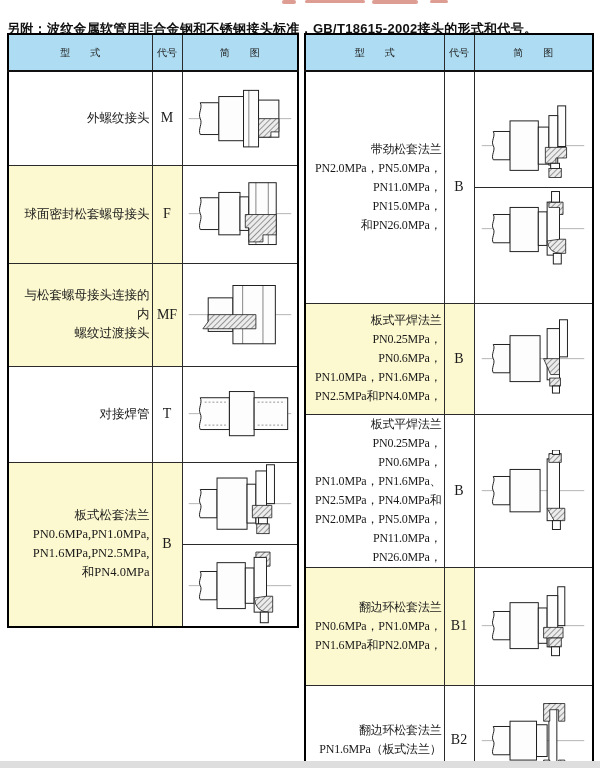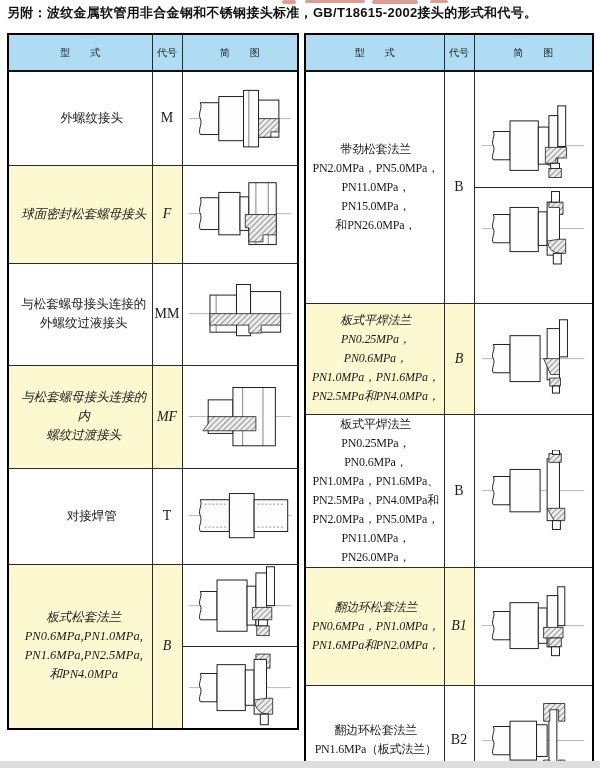--- a/index.html
+++ b/index.html
@@ -3,21 +3,21 @@
 <meta charset="utf-8">
 <style>
   html,body{margin:0;padding:0;}
   body{
     width:600px;height:768px;position:relative;overflow:hidden;
     background:#ffffff;
     font-family:"Liberation Serif","DejaVu Serif",serif;
     color:#1a1a1a;
   }
   .page-title{
-    position:absolute;left:7px;top:4px;width:586px;
+    position:absolute;left:7px;top:20px;width:586px;
     font-family:"Liberation Sans","DejaVu Sans",sans-serif;
     font-weight:bold;font-size:13px;letter-spacing:0.3px;color:#111;
   }
   .artifact{position:absolute;background:rgba(190,60,40,.5);border-radius:2px;}
   .a1{left:282px;top:0;width:14px;height:4px;}
   .a2{left:305px;top:0;width:60px;height:3px;}
   .a3{left:372px;top:0;width:46px;height:4px;}
   .a4{left:430px;top:0;width:18px;height:3px;}
   .bottom-strip{position:absolute;left:0;top:761px;width:600px;height:7px;background:#dedede;}
 
@@ -27,27 +27,27 @@
   }
   #tableL{left:7px;top:33px;width:290px;}
   #tableR{left:304px;top:33px;width:288px;}
   td,th{border:1px solid #2a2a2a;padding:0;vertical-align:middle;overflow:hidden;}
   th{
     background:var(--header-bg,#aedcf2);
     font-weight:normal;font-size:10px;color:#1c1c1c;
     border-bottom:2px solid #111;
   }
   td.type{
-    text-align:center;padding-left:9px;padding-right:2px;
+    text-align:right;padding-left:9px;padding-right:2px;
     font-size:12.5px;line-height:19px;white-space:pre-line;
   }
   #tableR td.type{font-size:12px;padding-left:4px;letter-spacing:-0.2px;}
   td.type.ind{padding-left:25px;}
   td.code{text-align:center;font-size:14px;}
-  td.hl{background:var(--hl-bg,#fcf8cf);font-style:italic;}
+  td.hl{background:var(--hl-bg,#fcf8cf);}
   td.diag{background:#fff;}
   .dwrap{display:flex;align-items:center;justify-content:center;height:100%;}
   .split{display:flex;flex-direction:column;height:100%;}
   .sub{flex:1;display:flex;align-items:center;justify-content:center;}
   .sub.first{border-bottom:1px solid #2a2a2a;}
   svg.fig{width:106px;height:auto;display:block;}
   .s{fill:#fdfdfd;stroke:#1b1b1b;stroke-width:1.1;}
   .h{fill:url(#hp);stroke:#1b1b1b;stroke-width:0.9;}
   .c{stroke:#888;stroke-width:0.7;}
   .t{stroke:#1b1b1b;stroke-width:0.6;}
@@ -114,37 +114,20 @@
         <rect class="s" x="60" y="27" width="10" height="38"></rect>
         <rect class="s" x="70" y="11" width="31" height="70"></rect>
         <line class="t" x1="78" y1="11" x2="78" y2="81"></line>
         <line class="t" x1="92" y1="11" x2="92" y2="81"></line>
         <path class="h" d="M66,47 H101 V70 H86 V78 H70 V62 H66 Z"></path>
       </svg>
     </div>
         </td>
   </tr>
 
-  <tr style="height:102px">
-    <td class="type">与松套螺母接头连接的
-外螺纹过液接头</td>
-    <td class="code">MM</td>
-    <td class="diag">
-          <div class="dwrap">
-      <svg class="fig" viewBox="0 0 120 92">
-        <line class="c" x1="2" y1="46" x2="118" y2="46"></line>
-        <rect class="s" x="26" y="25" width="30" height="42"></rect>
-        <line class="t" x1="33" y1="25" x2="33" y2="67"></line>
-        <rect class="s" x="56" y="13" width="16" height="58"></rect>
-        <rect class="s" x="72" y="21" width="34" height="46"></rect>
-        <path class="h" d="M26,46 H106 V59 H84 V68 H70 V59 H26 Z"></path>
-      </svg>
-    </div>
-        </td>
-  </tr>
 
   <tr style="height:103px">
     <td class="type hl">与松套螺母接头连接的内
 螺纹过渡接头</td>
     <td class="code hl">MF</td>
     <td class="diag">
           <div class="dwrap">
       <svg class="fig" viewBox="0 0 120 92">
         <line class="c" x1="2" y1="46" x2="118" y2="46"></line>
         <rect class="s" x="24" y="27" width="28" height="38"></rect>

